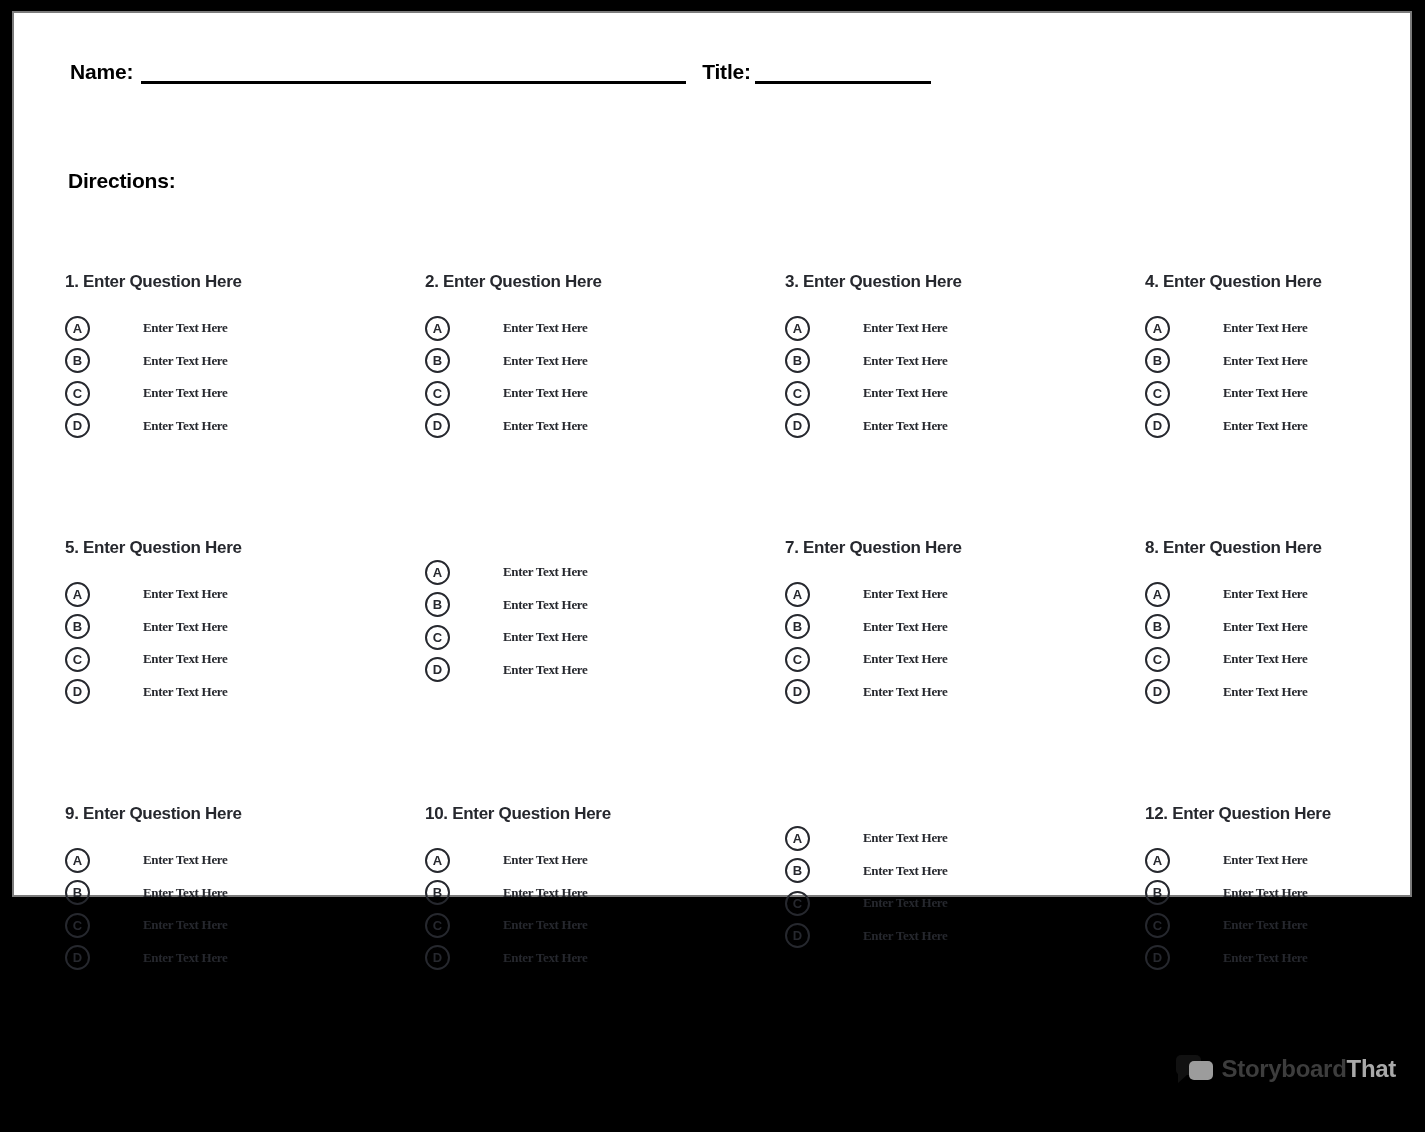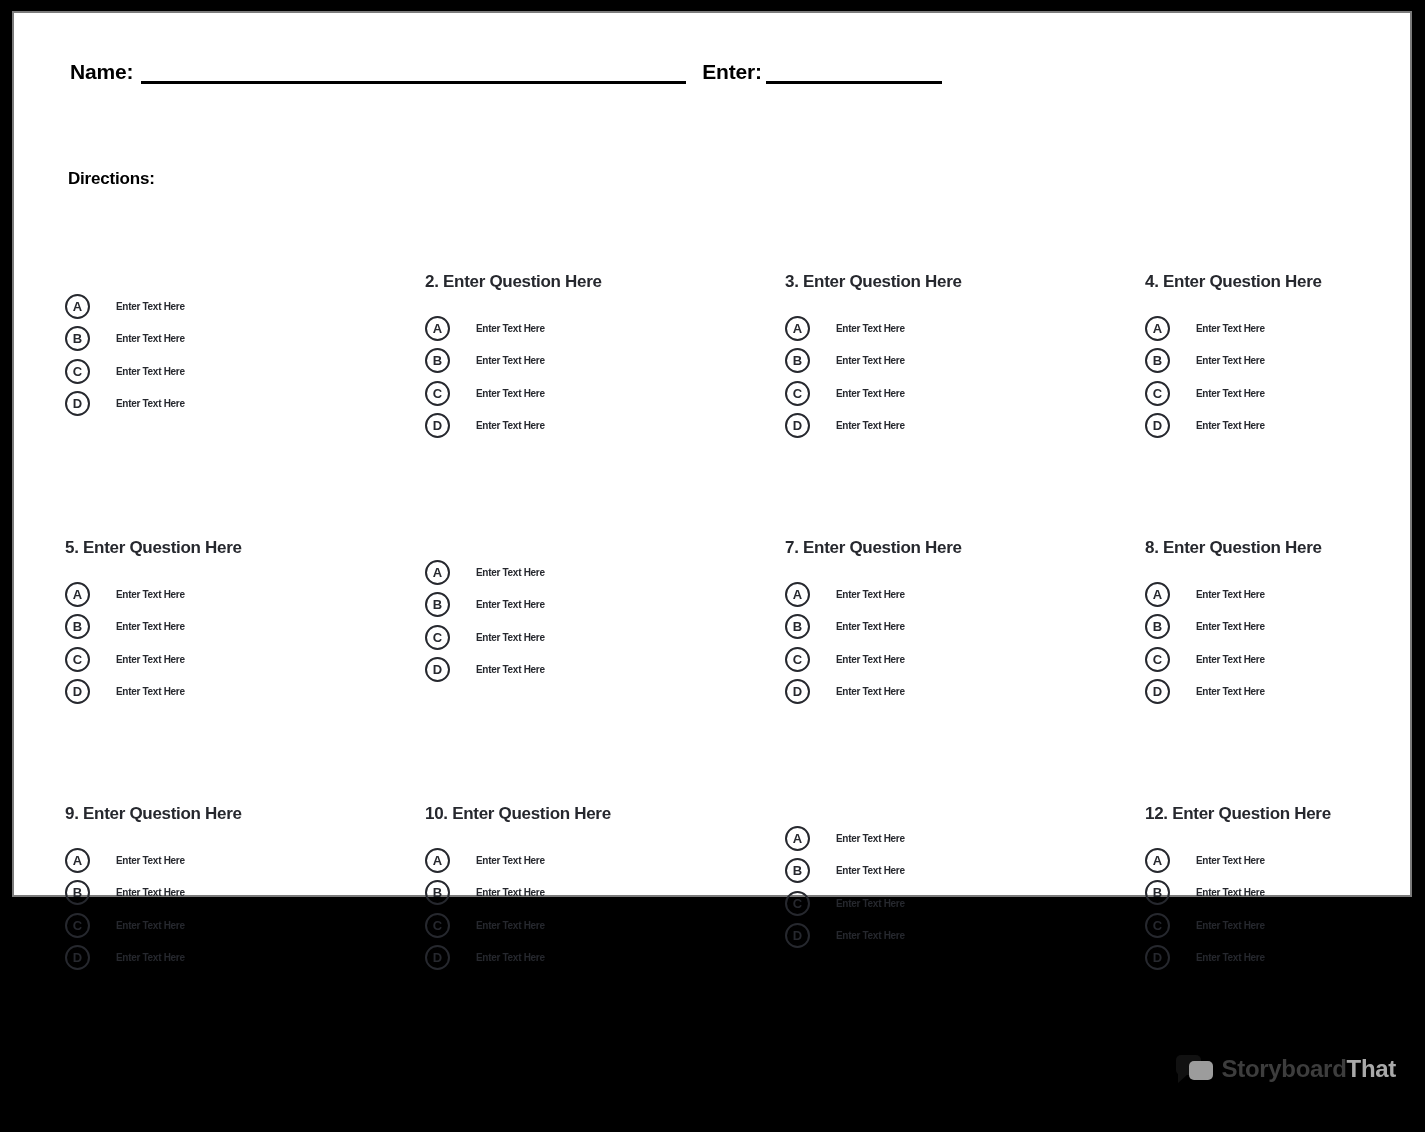--- a/index.html
+++ b/index.html
@@ -33,21 +33,21 @@
   .date-label{margin-left:16px;}
   .date-line{width:176px;margin-left:4px;}
   .title{
     position:absolute;left:0;right:0;top:103px;
     text-align:center;
     font-weight:bold;font-size:33px;color:#000;
     letter-spacing:-0.5px;
   }
   .directions{
     position:absolute;left:54px;top:156px;
-    font-weight:bold;font-size:17px;color:#000;
+    font-weight:bold;font-size:21px;color:#000;
     letter-spacing:-0.2px;
   }
   
   .questions{
     position:absolute;left:51px;top:258px;
     display:grid;
     grid-template-columns:repeat(4,360px);
     grid-auto-rows:182px;
     row-gap:84px;
   }
@@ -67,24 +67,25 @@
     border:2px solid #26282e;border-radius:50%;
     box-sizing:border-box;
     display:flex;align-items:center;justify-content:center;
     flex:0 0 auto;
   }
   .letter{
     font-weight:bold;font-size:13px;line-height:1;
     letter-spacing:0;
   }
   .opt-text{
-    margin-left:26px;
-    font-weight:bold;font-size:10px;
+    margin-left:53px;
+    font-weight:bold;font-size:13px;
     letter-spacing:-0.3px;
     white-space:nowrap;
+    font-family:Liberation Serif, serif;
   }
   
   .footer-url{
     position:absolute;left:16px;top:1051px;
     font-weight:bold;font-size:15px;color:#000;
     letter-spacing:-0.2px;
   }
   .logo{
     position:absolute;right:14px;top:1036px;
     display:flex;align-items:center;
@@ -120,29 +121,30 @@
   .logo-text .gray{color:#a9a9a9;}
 </style>
 </head>
 <body>
 
 <div class="page">
 
   <div class="header-row">
     <span>Name:</span>
     <span class="fill-line name-line"></span>
-    <span class="date-label">Enter:</span>
+    <span class="date-label">Title:</span>
     <span class="fill-line date-line"></span>
   </div>
 
 
   <div class="directions">Directions:</div>
 
   <div class="questions" id="questions">
   <div class="question">
+    <div class="q-header"><span>1.</span> <span>Enter Question Here</span></div>
     <div class="options">
   <div class="option">
     <span class="bubble">
               <span class="letter">A</span>
             </span>
     <span class="opt-text">Enter Text Here</span>
   </div>
 
   <div class="option">
     <span class="bubble">

